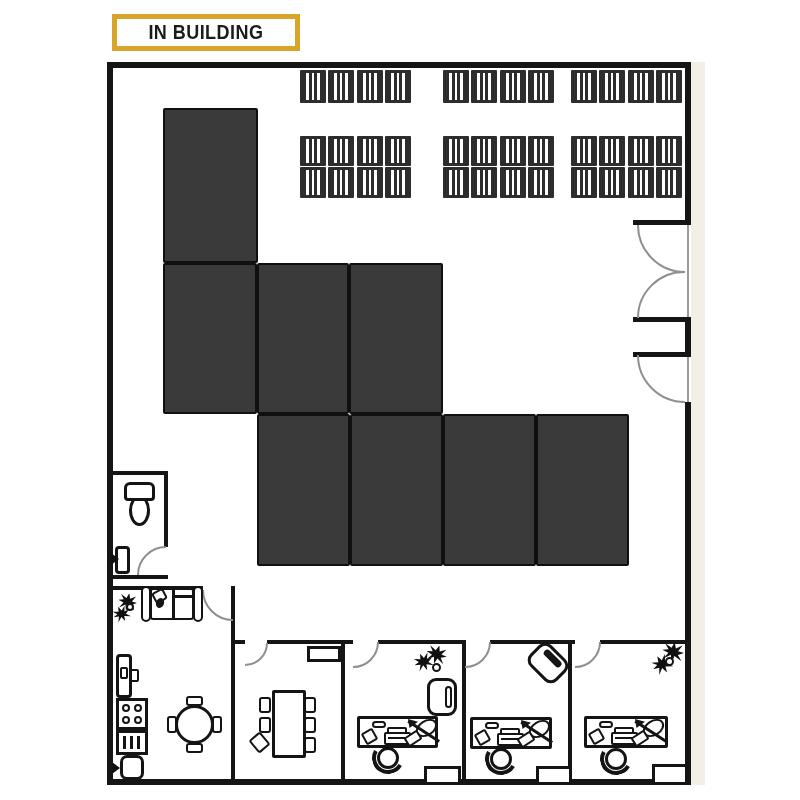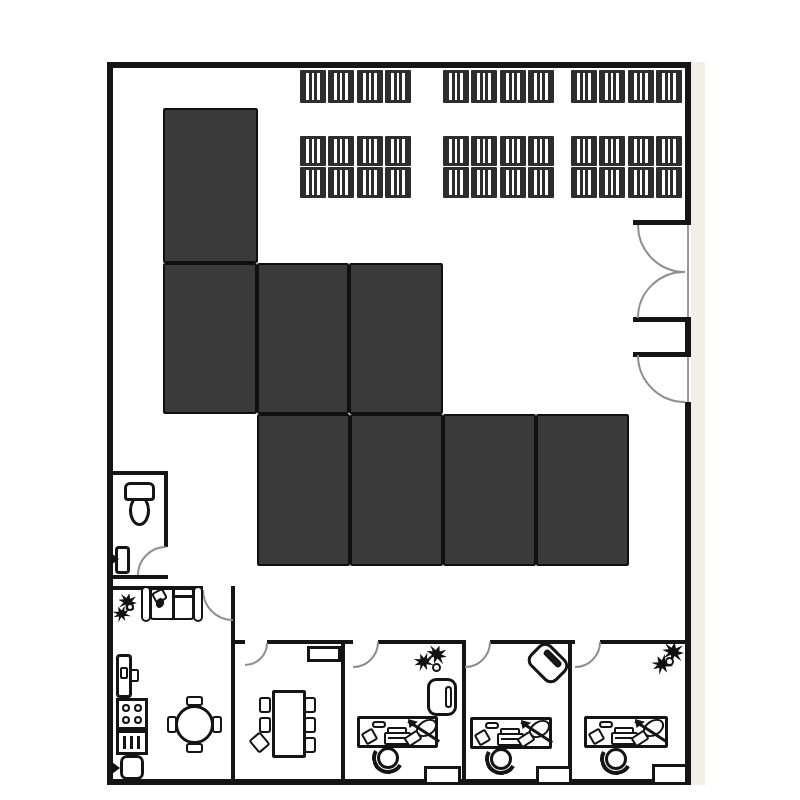--- a/index.html
+++ b/index.html
@@ -60,20 +60,23 @@
 
   .armchair{position:absolute;width:30px;height:38px;border:3px solid #141414;border-radius:9px;background:#fff;box-sizing:border-box;}
   .armchair .backbar{position:absolute;right:2px;top:5px;width:7px;height:22px;border:2.5px solid #141414;border-radius:4px;background:#fff;box-sizing:border-box;}
   .armchair.dark .backbar{background:#1a1a1a;}
 </style>
 </head>
 <body>
 
 <div class="canvas">
 
+  <div class="title-box">
+    <span>IN BUILDING</span>
+  </div>
 
   <div class="shadow-strip"></div>
 
   <div class="plan">
 
     
     <div class="opening" style="top:157px;height:92px;"></div>
     <div class="opening" style="top:289px;height:45px;"></div>
     <div class="thresh" style="top:157px;height:92px;"></div>
     <div class="thresh" style="top:289px;height:45px;"></div>

